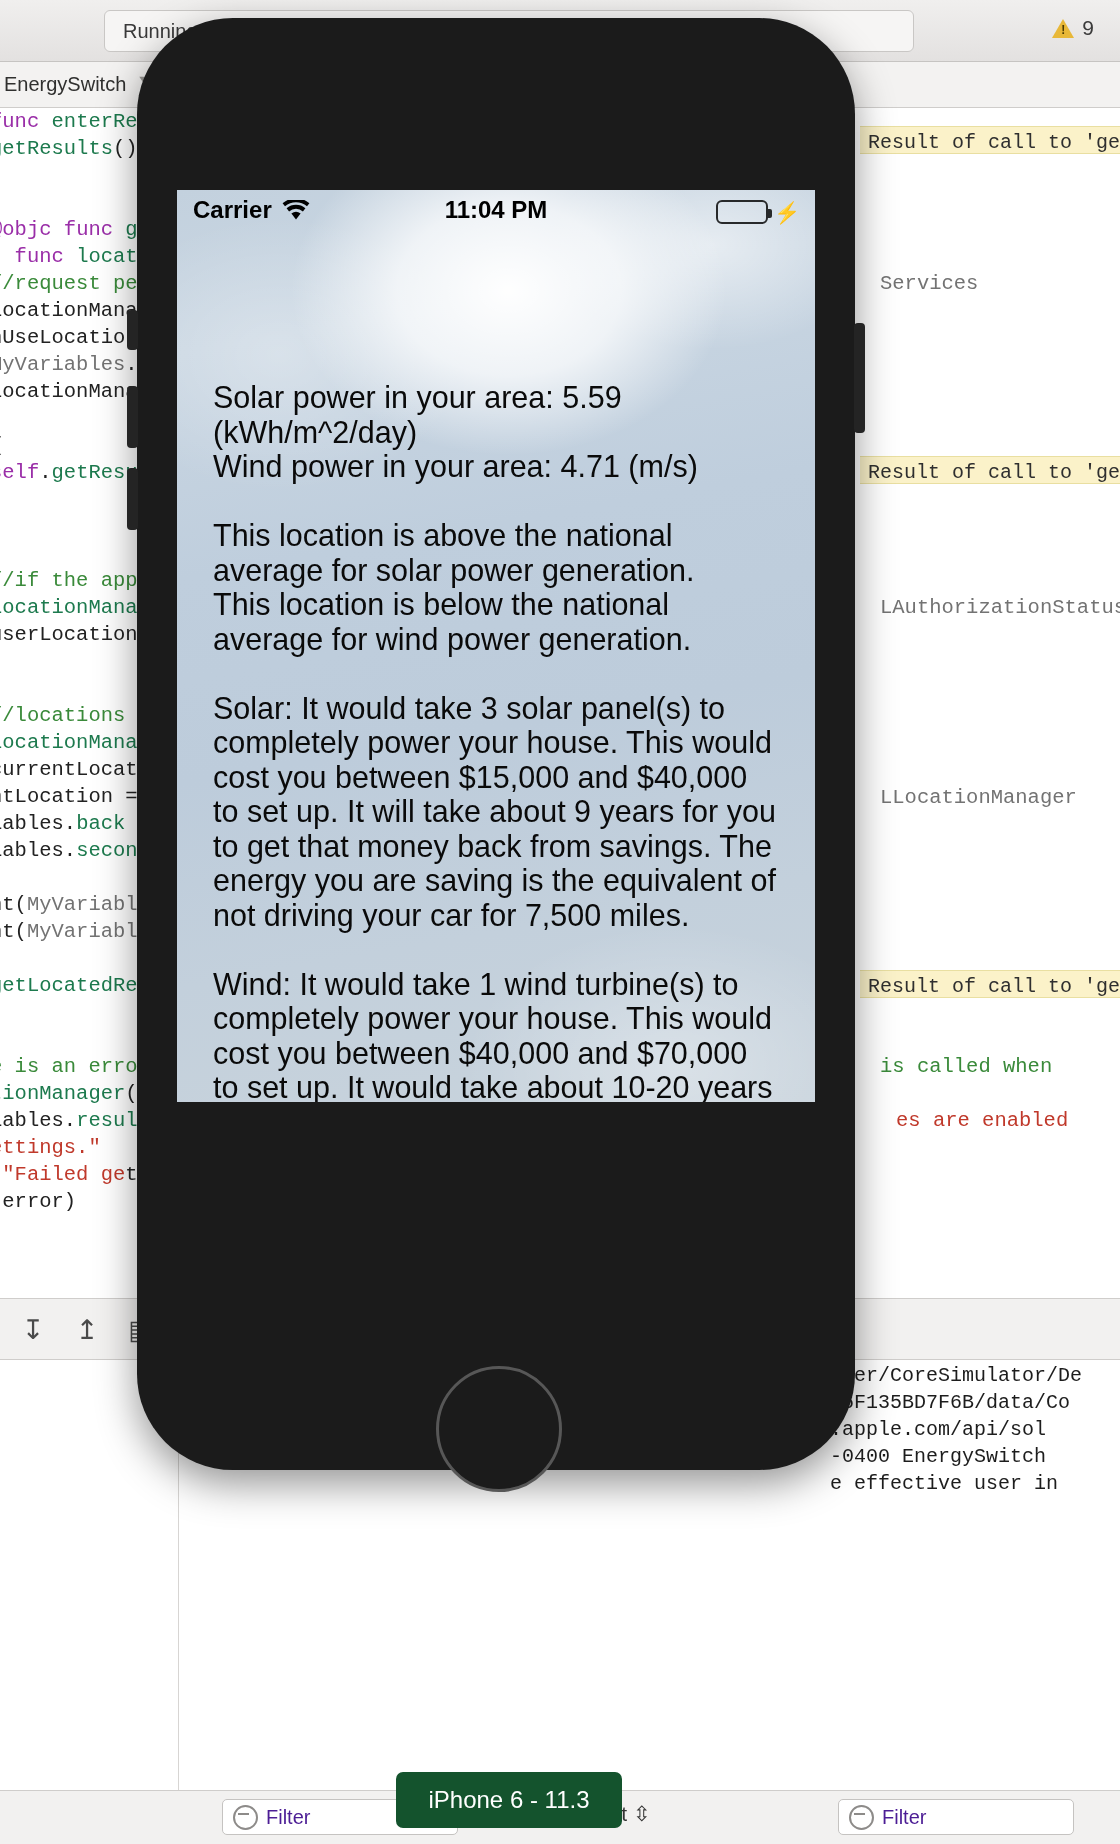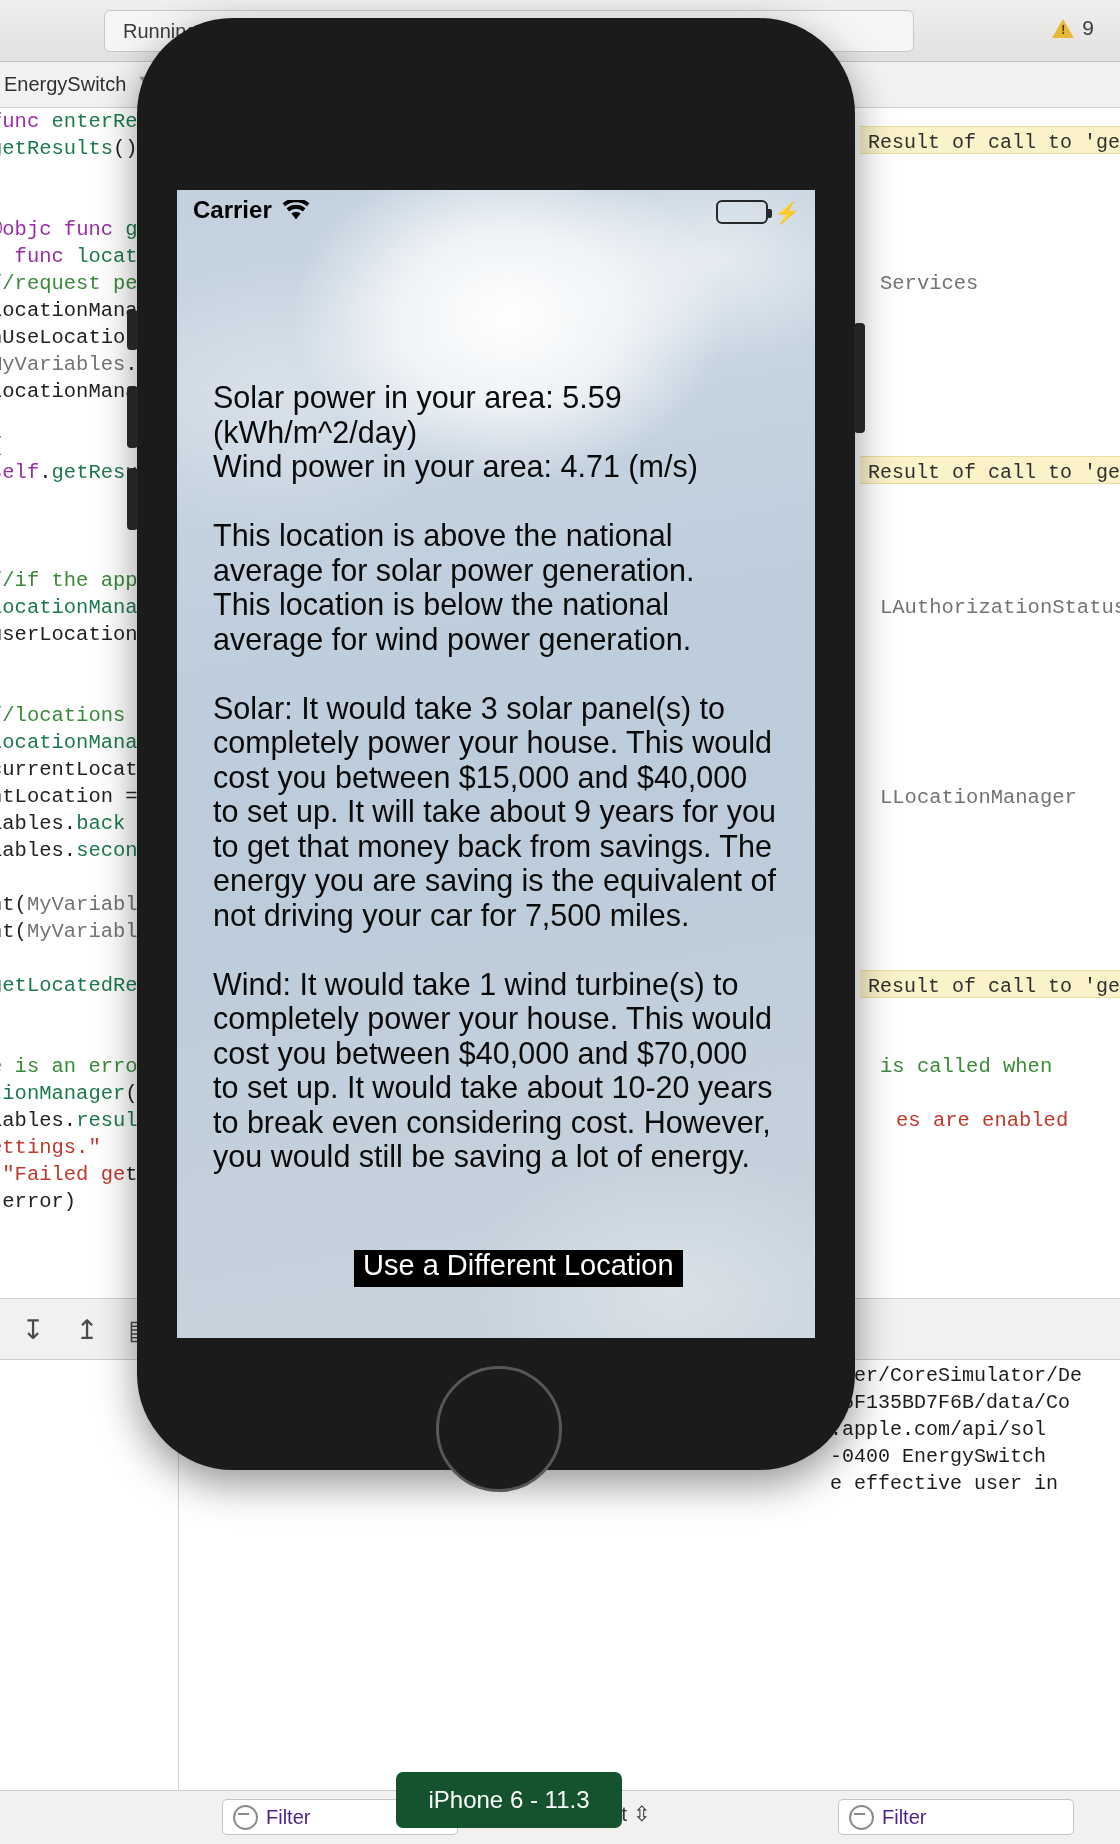--- a/index.html
+++ b/index.html
@@ -234,21 +234,21 @@
     border-radius: 4px;
   }
   .btn-vol-up   { left: -10px; top: 368px; width: 11px; height: 62px; }
   .btn-vol-down { left: -10px; top: 450px; width: 11px; height: 62px; }
   .btn-silent   { left: -10px; top: 292px; width: 11px; height: 40px; }
   .btn-power    { right: -10px; top: 305px; width: 11px; height: 110px; }
 
   #screen {
     position: absolute;
     left: 40px; top: 172px;
-    width: 638px; height: 1148px;
+    width: 638px; height: 912px;
     overflow: hidden;
     background: #b9c7d6;
   }
   
   .wallpaper {
     position: absolute;
     inset: 0;
     background:
       radial-gradient(ellipse 330px 250px at 52% 11%, rgba(255,255,255,.99) 0%, rgba(255,255,255,.72) 34%, rgba(255,255,255,0) 66%),
       radial-gradient(ellipse 230px 150px at 84% 6%, rgba(255,255,255,.55) 0%, rgba(255,255,255,0) 70%),
@@ -468,20 +468,23 @@
 
     <div class="ios-status">
       <div class="st-left">
         <span>Carrier</span>
         <svg class="wifi-ico" viewBox="0 0 28 21">
           <path d="M14 19.6 L9.4 13.4 a7.6 7.6 0 0 1 9.2 0 Z" fill="#000"></path>
           <path d="M4.6 8.3 a14.6 14.6 0 0 1 18.8 0 l-2.5 3.1 a10.6 10.6 0 0 0 -13.8 0 Z" fill="#000"></path>
           <path d="M0.6 3.2 a20.8 20.8 0 0 1 26.8 0 l-2.4 3.0 a17 17 0 0 0 -22 0 Z" fill="#000"></path>
         </svg>
       </div>
+      <div class="st-center">
+        <span>11:04 PM</span>
+      </div>
       <div class="st-right">
         <span class="batt">
           <span class="batt-fill" id="battfill" style="width: 88%; background: rgb(111, 216, 111);"></span>
           <span class="batt-cap"></span>
         </span>
         <span class="bolt">⚡</span>
       </div>
     </div>
 
 

